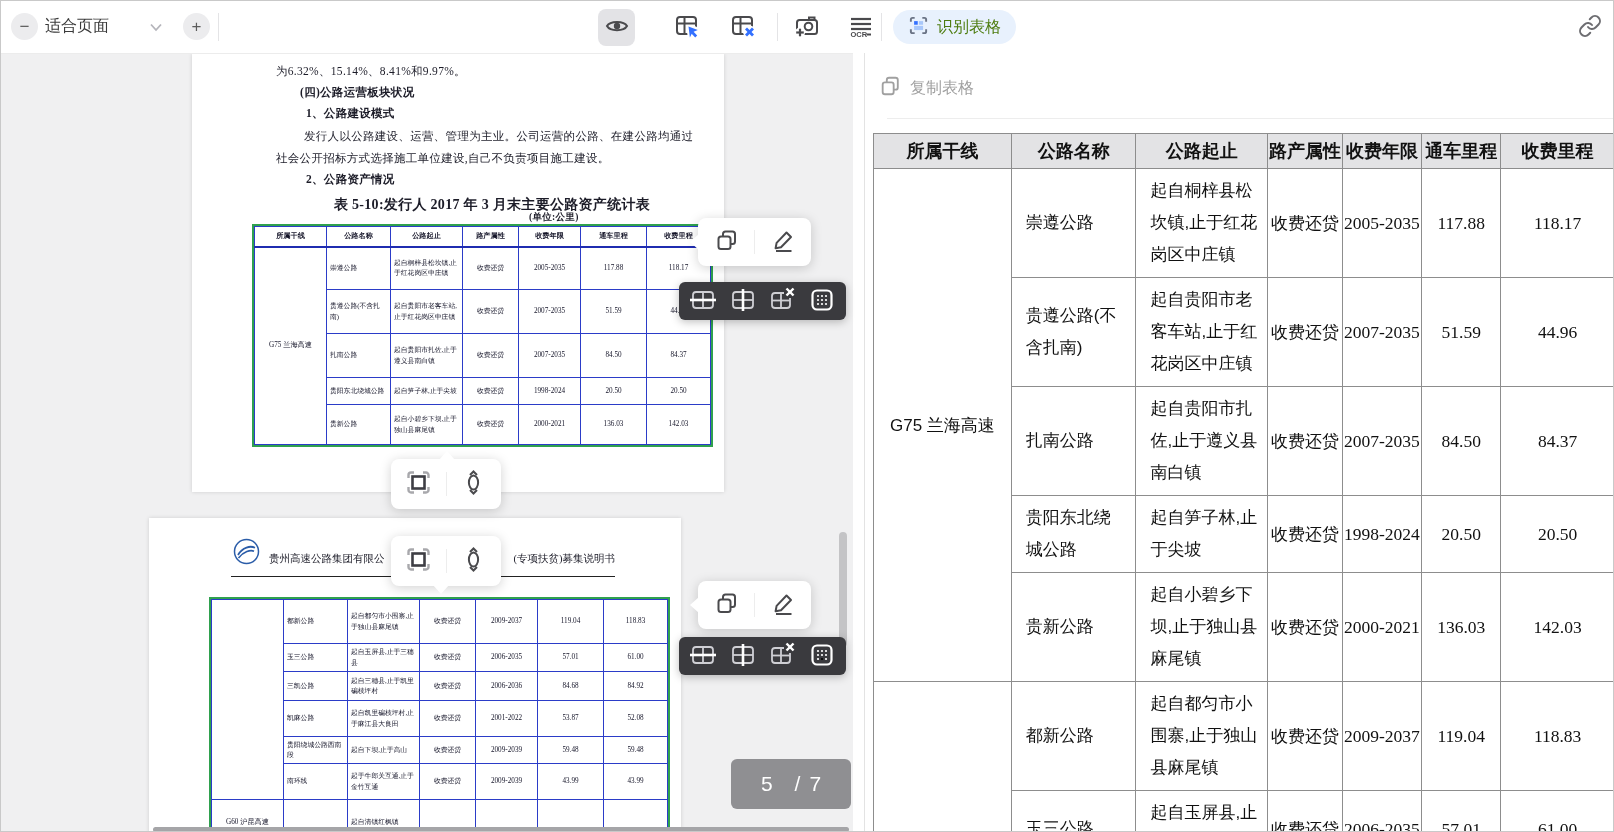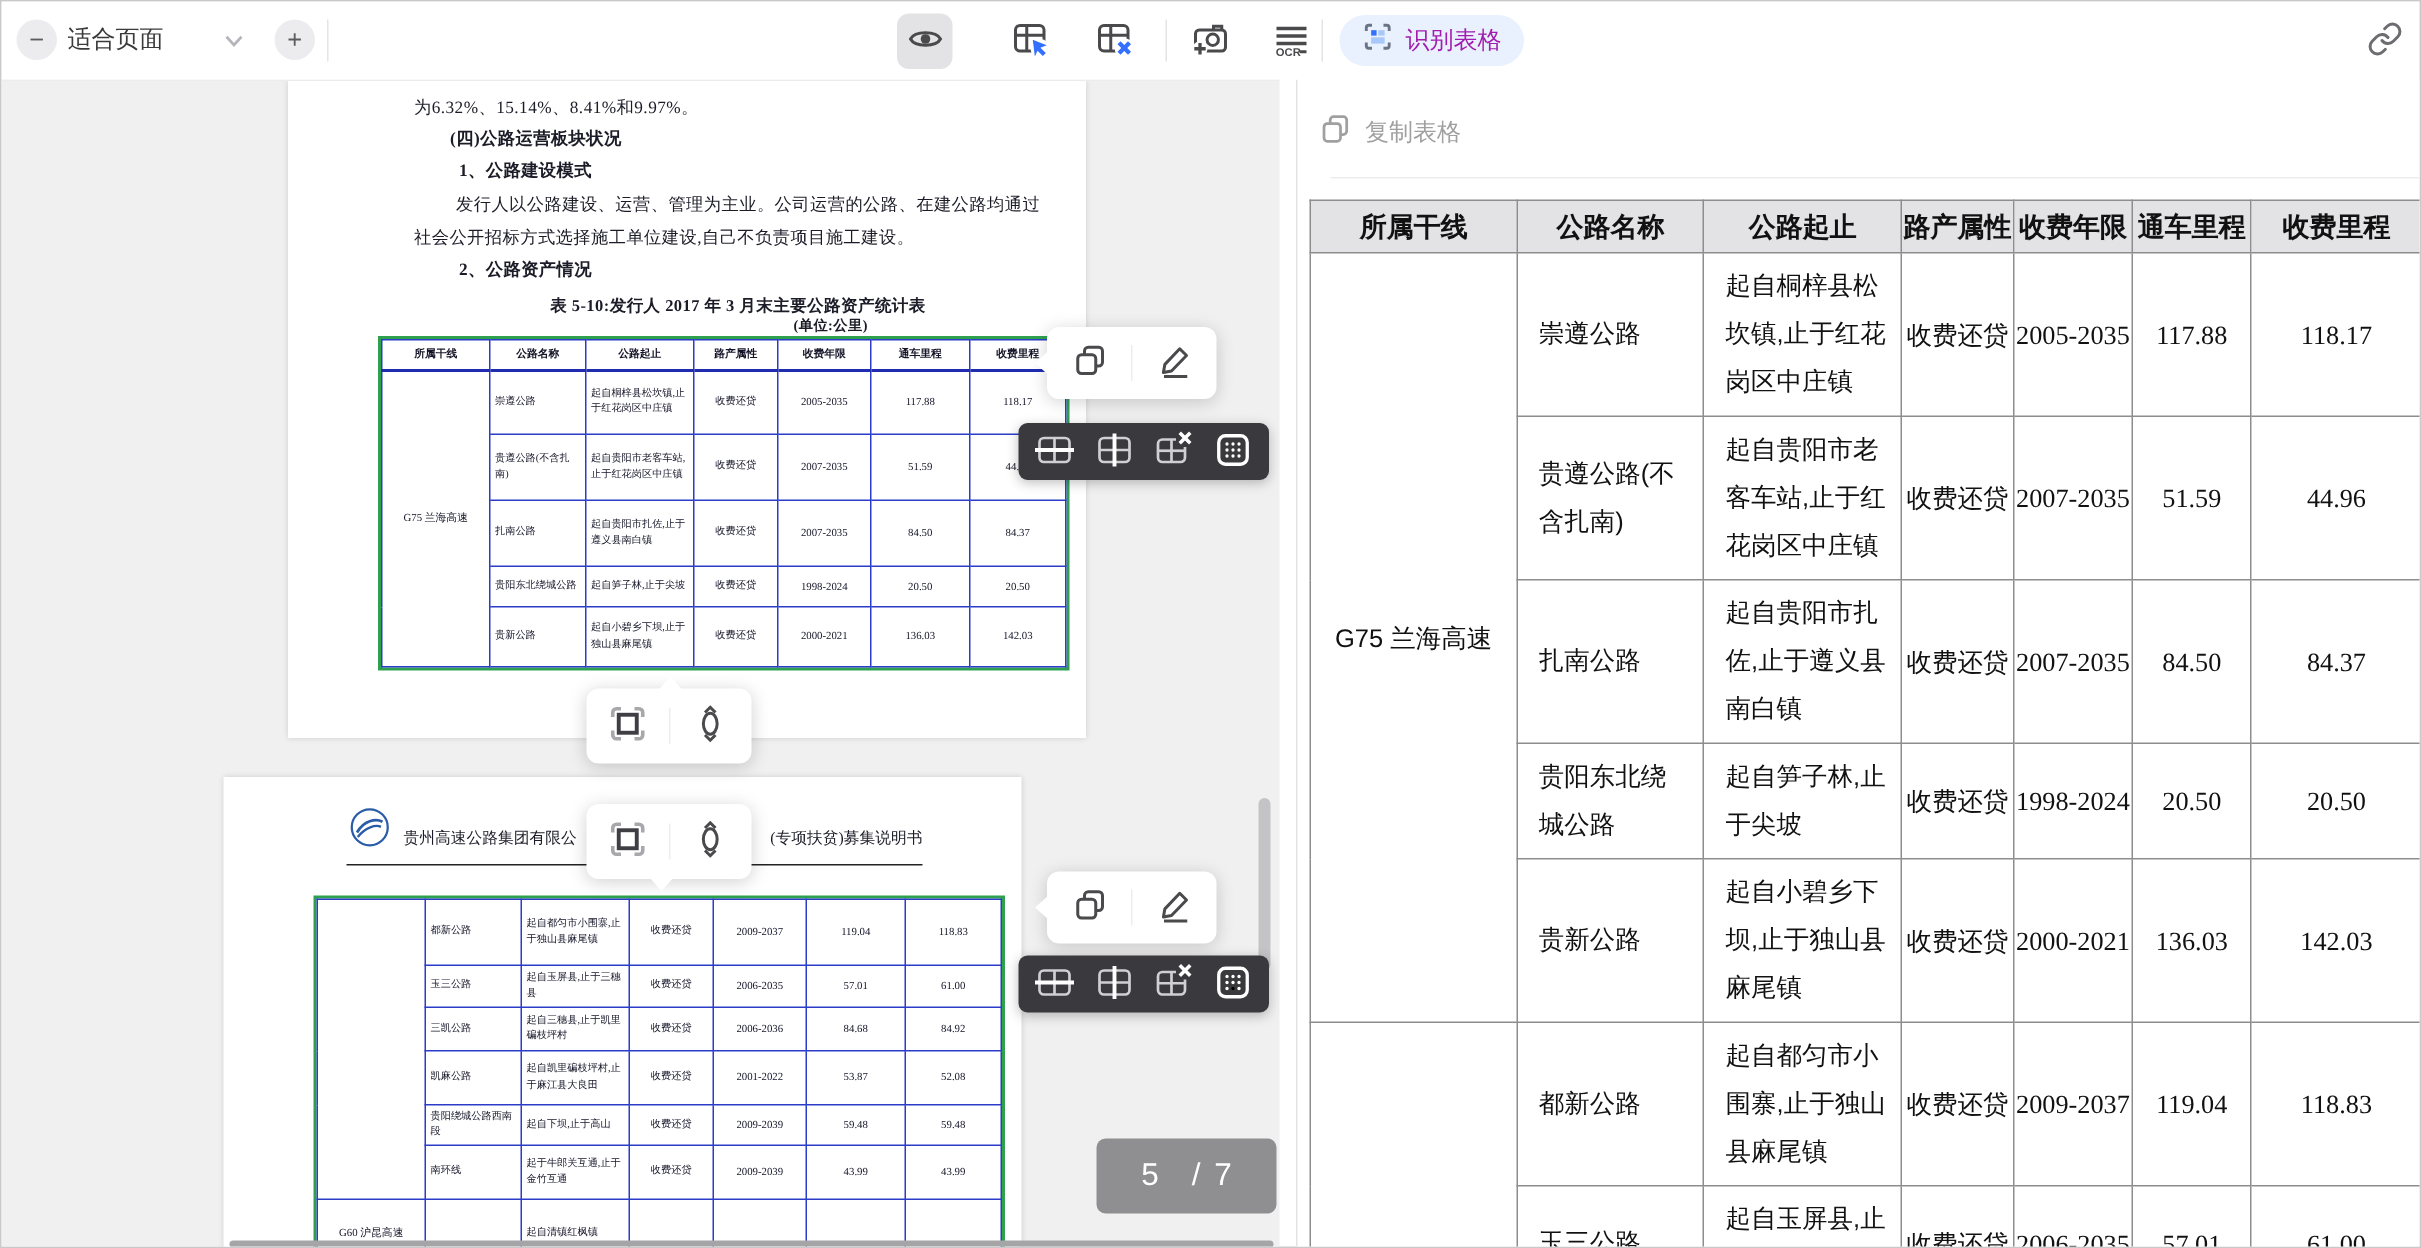--- a/index.html
+++ b/index.html
@@ -8,21 +8,21 @@
   button { border:none; background:transparent; padding:0; cursor:pointer; font-family:inherit; }
 
   
   .topbar { position:absolute; top:0; left:0; width:100%; height:52px; background:#fff; z-index:30; }
   .tb-abs { position:absolute; display:flex; align-items:center; justify-content:center; }
   .circle-btn { width:27px; height:27px; border-radius:50%; background:#ececee; color:#5c5c5c; font-size:17px; line-height:1; display:flex; align-items:center; justify-content:center; }
   .fit-label { position:absolute; left:44px; top:15px; font-size:16px; color:#3a3a3a; }
   .tb-divider { position:absolute; top:12px; width:1px; height:28px; background:#e4e4e6; }
   .icon-btn { width:40px; height:37px; border-radius:8px; display:flex; align-items:center; justify-content:center;text-align:center; }
   .icon-btn.active { background:#e3e3e6; }
-  .pill-btn { position:absolute; left:892px; top:9px; height:34px; border-radius:17px; background:#e8f1fd; color:#a21caf; font-size:16px; display:flex; align-items:center; gap:8px; padding:0 15px; }
+  .pill-btn { position:absolute; left:892px; top:9px; height:34px; border-radius:17px; background:#e8f1fd; color:#4d7c0f; font-size:16px; display:flex; align-items:center; gap:8px; padding:0 15px; }
 
   
   .viewer { position:absolute; top:52px; left:0; width:852px; height:780px; background:#f0f0f1; overflow:hidden; border-top:1px solid #ececec; }
   .pdf-page { position:absolute; left:148px; width:532px; background:#fff; box-shadow:0 0 4px rgba(0,0,0,.14); overflow:hidden; font-family:"Liberation Serif", serif; color:#1c1c28; }
   .page1 { top:0; height:438px;margin-left:43px; }
   .page2 { top:464px; height:316px; }
   .pline { position:absolute; font-size:11.5px; letter-spacing:.3px; white-space:nowrap; }
   .pbold { font-weight:bold; }
 
   .pdf-table { position:absolute; border:2px solid #2fa14e; background:#fff; }
@@ -170,21 +170,21 @@
 
   <div class="viewer">
 
     <div class="pdf-page page1">
       <div class="pline" style="left:84px; top:10px;">为6.32%、15.14%、8.41%和9.97%。</div>
       <div class="pline pbold" style="left:108px; top:31px;">(四)公路运营板块状况</div>
       <div class="pline pbold" style="left:114px; top:52px;">1、公路建设模式</div>
       <div class="pline" style="left:112px; top:75px;">发行人以公路建设、运营、管理为主业。公司运营的公路、在建公路均通过</div>
       <div class="pline" style="left:84px; top:97px;">社会公开招标方式选择施工单位建设,自己不负责项目施工建设。</div>
       <div class="pline pbold" style="left:114px; top:118px;">2、公路资产情况</div>
-      <div class="pline pbold" style="left:85px; top:142px; width:430px; text-align:center; font-size:11px;">表 5-10:发行人 2017 年 3 月末主要公路资产统计表</div>
+      <div class="pline pbold" style="left:85px; top:142px; width:430px; text-align:center; font-size:14px;">表 5-10:发行人 2017 年 3 月末主要公路资产统计表</div>
       <div class="pline pbold" style="left:337px; top:157px; font-size:9.5px;">(单位:公里)</div>
       <div class="pdf-table" style="left:60px; top:170px;">
           <table>
             <colgroup>
               <col style="width: 72px;">
               <col style="width: 64px;">
               <col style="width: 72px;">
               <col style="width: 56px;">
               <col style="width: 62px;">
               <col style="width: 66px;">

